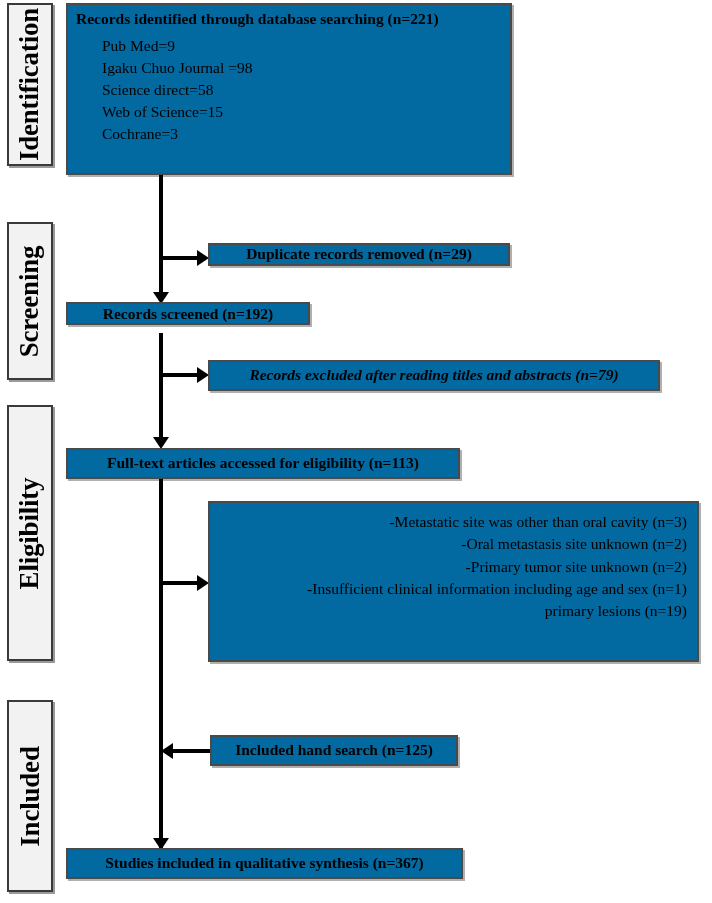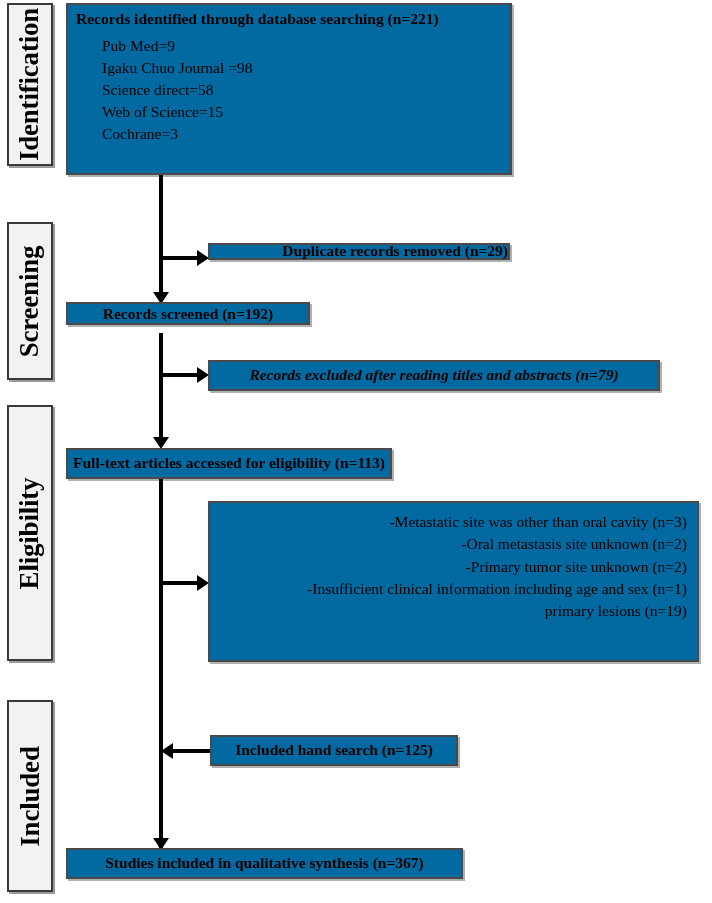--- a/index.html
+++ b/index.html
@@ -148,39 +148,39 @@
       </div>
     </div>
   </div>
 
   <div class="vline" style="left:159px; top:175px; height:123px;"></div>
   <div class="arrow-down" style="left:153px; top:292px;"></div>
 
   <div class="hline" style="left:159px; top:256px; width:42px;"></div>
   <div class="arrow-right" style="left:197px; top:250px;"></div>
 
-  <div class="box" style="left:208px; top:243px; width:302px; height:17px; display:flex; align-items:center; justify-content:flex-end;">
+  <div class="box" style="left:208px; top:243px; width:302px; height:23px; display:flex; align-items:center; justify-content:center;">
     <div class="center-title">Duplicate records removed (n=29)</div>
   </div>
 
   <div class="box" style="left:66px; top:302px; width:244px; height:23px; display:flex; align-items:flex-start; justify-content:center;">
     <div class="center-title">Records screened (n=192)</div>
   </div>
 
   <div class="vline" style="left:159px; top:333px; height:110px;"></div>
   <div class="arrow-down" style="left:153px; top:437px;"></div>
 
   <div class="hline" style="left:159px; top:373px; width:42px;"></div>
   <div class="arrow-right" style="left:197px; top:367px;"></div>
 
   <div class="box" style="left:208px; top:360px; width:452px; height:31px; display:flex; align-items:center; justify-content:center;font-style:italic;">
     <div class="center-title">Records excluded after reading titles and abstracts (n=79)</div>
   </div>
 
-  <div class="box" style="left:66px; top:448px; width:326px; height:31px; display:flex; align-items:center; justify-content:center;">
+  <div class="box" style="left:66px; top:448px; width:394px; height:31px; display:flex; align-items:center; justify-content:center;">
     <div class="center-title">Full-text articles accessed for eligibility (n=113)</div>
   </div>
 
   <div class="vline" style="left:159px; top:479px; height:370px;"></div>
   <div class="arrow-down" style="left:153px; top:838px;"></div>
 
   <div class="hline" style="left:159px; top:581px; width:42px;"></div>
   <div class="arrow-right" style="left:197px; top:575px;"></div>
 
   <div class="box" style="left:208px; top:501px; width:491px; height:161px;">

